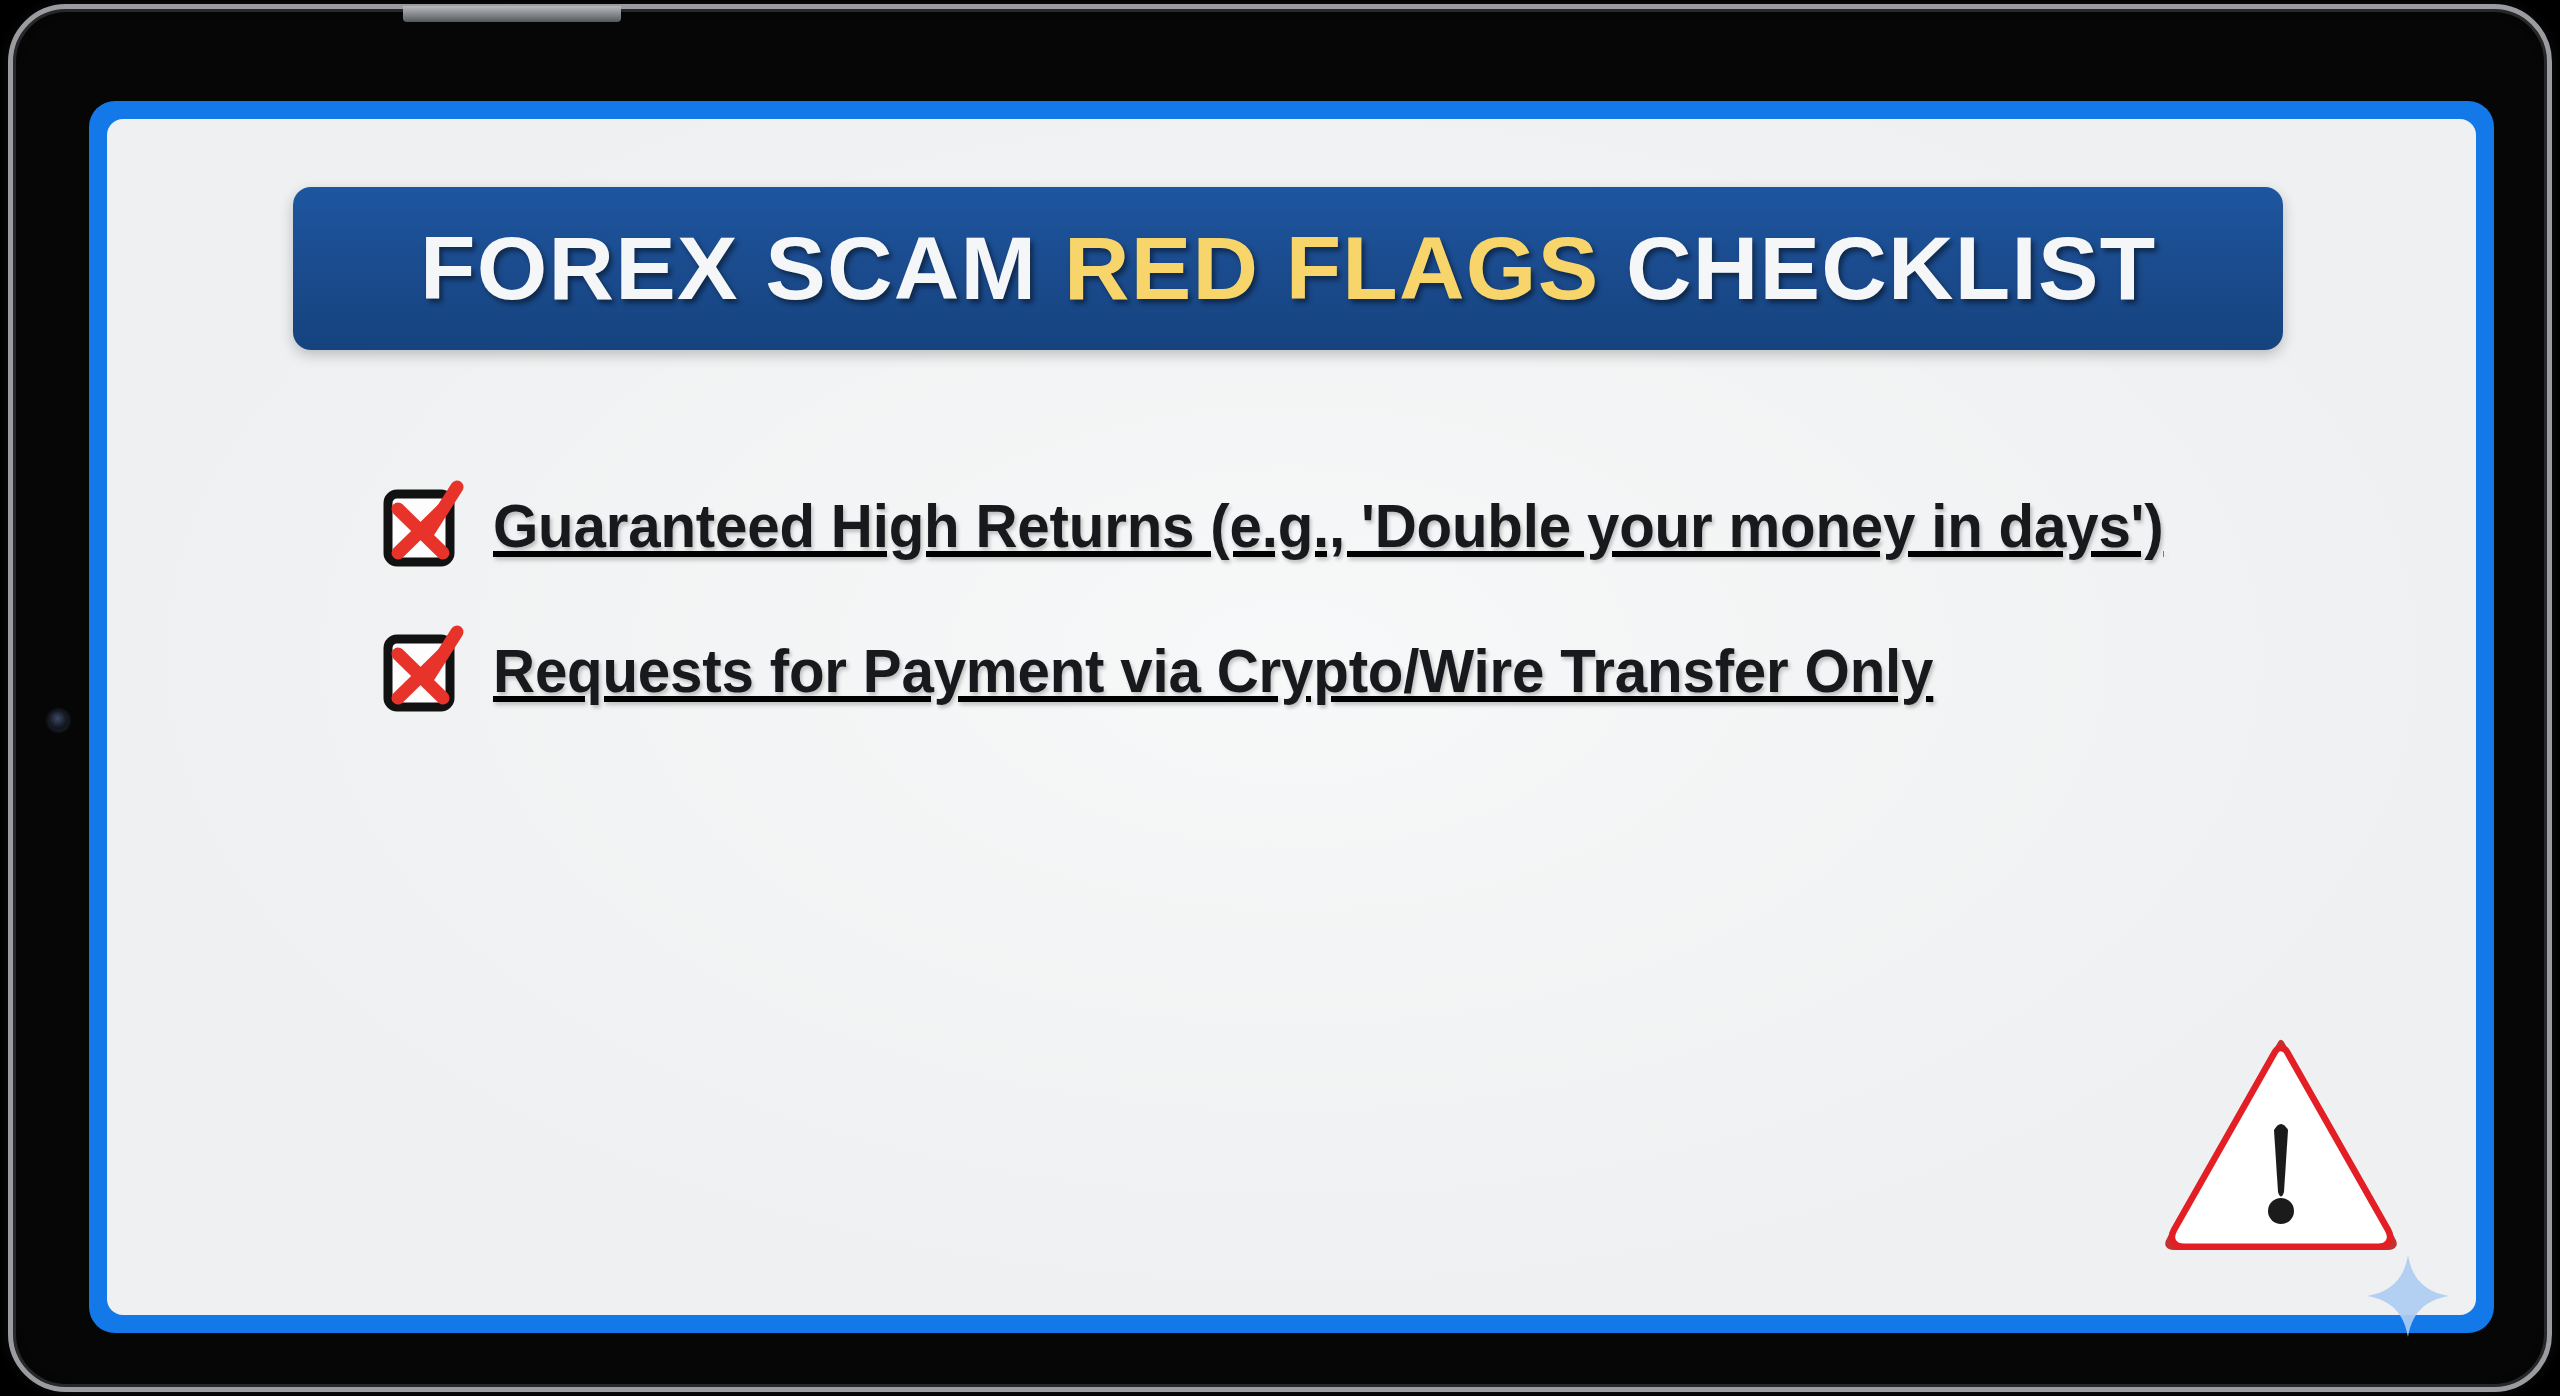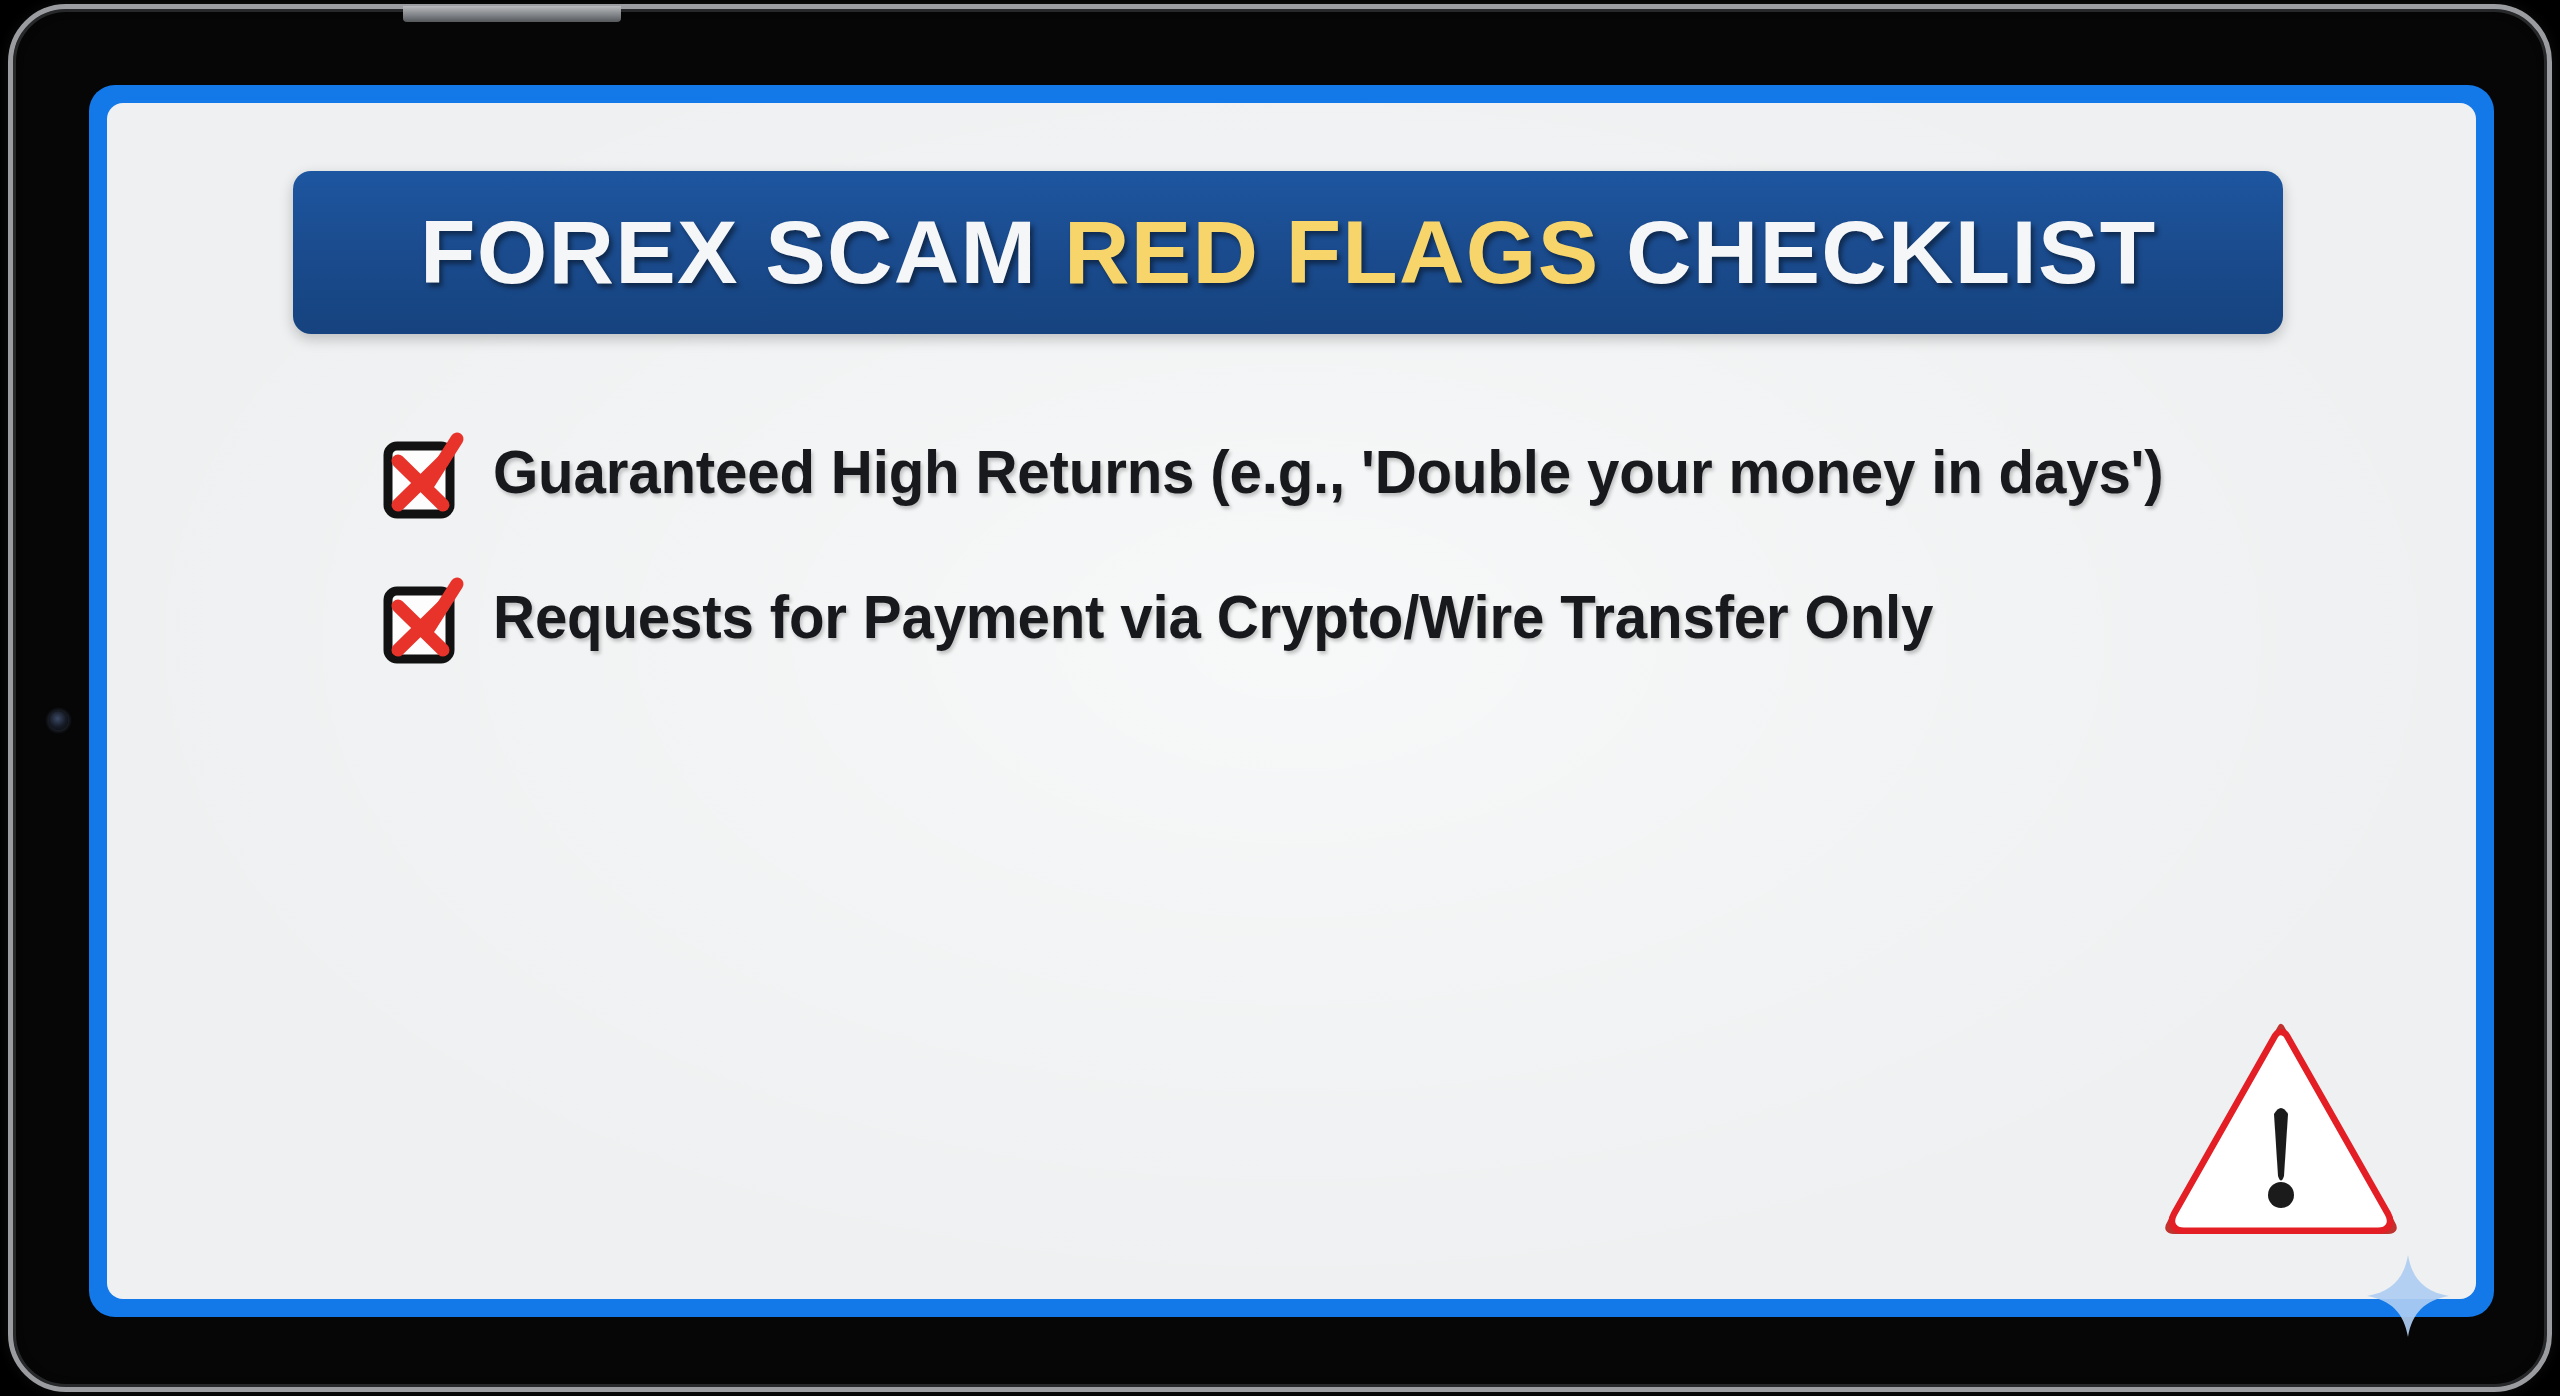--- a/index.html
+++ b/index.html
@@ -53,21 +53,21 @@
     border-radius: 50%;
     background: radial-gradient(circle at 45% 40%, #3b4a66 0%, #151a24 55%, #0a0c10 100%);
     box-shadow: 0 0 3px 2px rgba(70,80,100,0.35);
     z-index: 6;
   }
 
   
   .screen {
     position: absolute;
     left: 76px;
-    top: 76px;
+    top: 92px;
     width: 2405px;
     height: 1232px;
     background: #1479e8;
     border-radius: 26px;
     padding: 18px;
     z-index: 4;
   }
   .slide {
     position: relative;
     width: 100%;
@@ -116,23 +116,24 @@
   
   .checklist {
     position: absolute;
     left: 0;
     top: 334px;
     width: 100%;
     z-index: 2;
   }
   .check-row {
     display: flex;
-    align-items: flex-start;
+    align-items: center;
     height: 145px;
     padding-left: 276px;
+    text-decoration: underline;
   }
 
   .checkbox-icon {
     position: relative;
     width: 76px;
     height: 82px;
     flex: 0 0 auto;
     margin-right: 34px;
   }
   .checkbox-icon svg { display: block; width: 100%; height: 100%; overflow: visible; }

